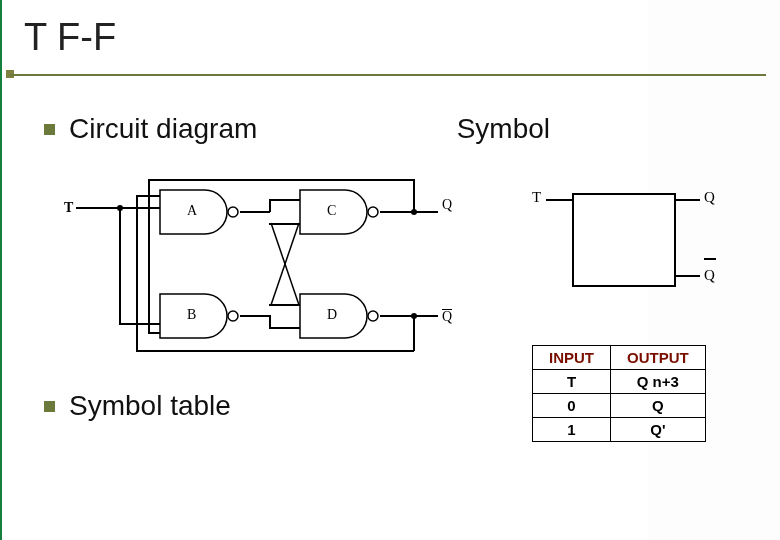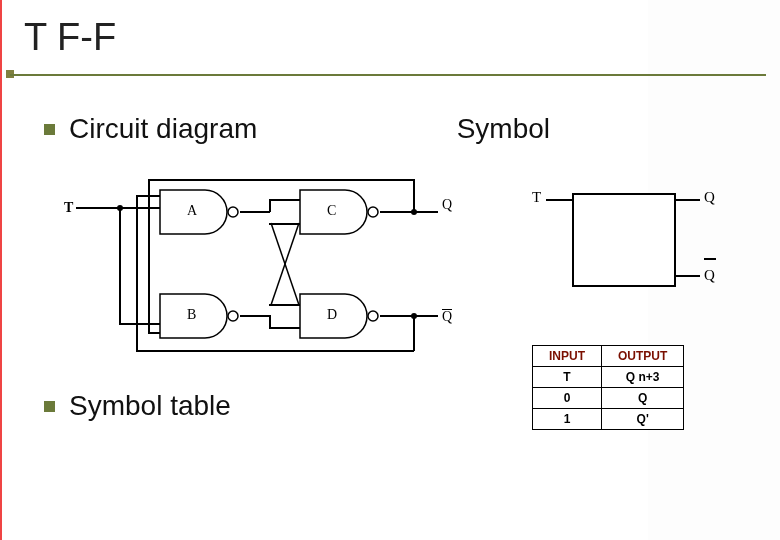--- a/index.html
+++ b/index.html
@@ -11,21 +11,21 @@
     font-family: Arial, sans-serif;
     position: relative;
     box-sizing: border-box;
   }
   .slide {
     position: relative;
     width: 648px;
     height: 540px;
     background: #fff;
     box-sizing: border-box;
-    border-left: 2px solid #ef4444;
+    border-left: 2px solid #15803d;
   }
   .title-area {
     padding: 16px 0 4px 22px;
   }
   .title-text {
     font-size: 38px;
     color: #222;
     font-weight: normal;
   }
   .title-underline {
@@ -129,21 +129,21 @@
     height: 1.5px;
     background: #000;
   }
 
   
   .truth {
     position: absolute;
     left: 530px;
     top: 345px;
     border-collapse: collapse;
-    font-size: 12px;
+    font-size: 15px;
     font-family: Arial, sans-serif;
   }
   .truth th, .truth td {
     border: 1px solid #000;
     padding: 3px 16px;
     text-align: center;
     background: #fff;
   }
   .truth th {
     font-weight: bold;

